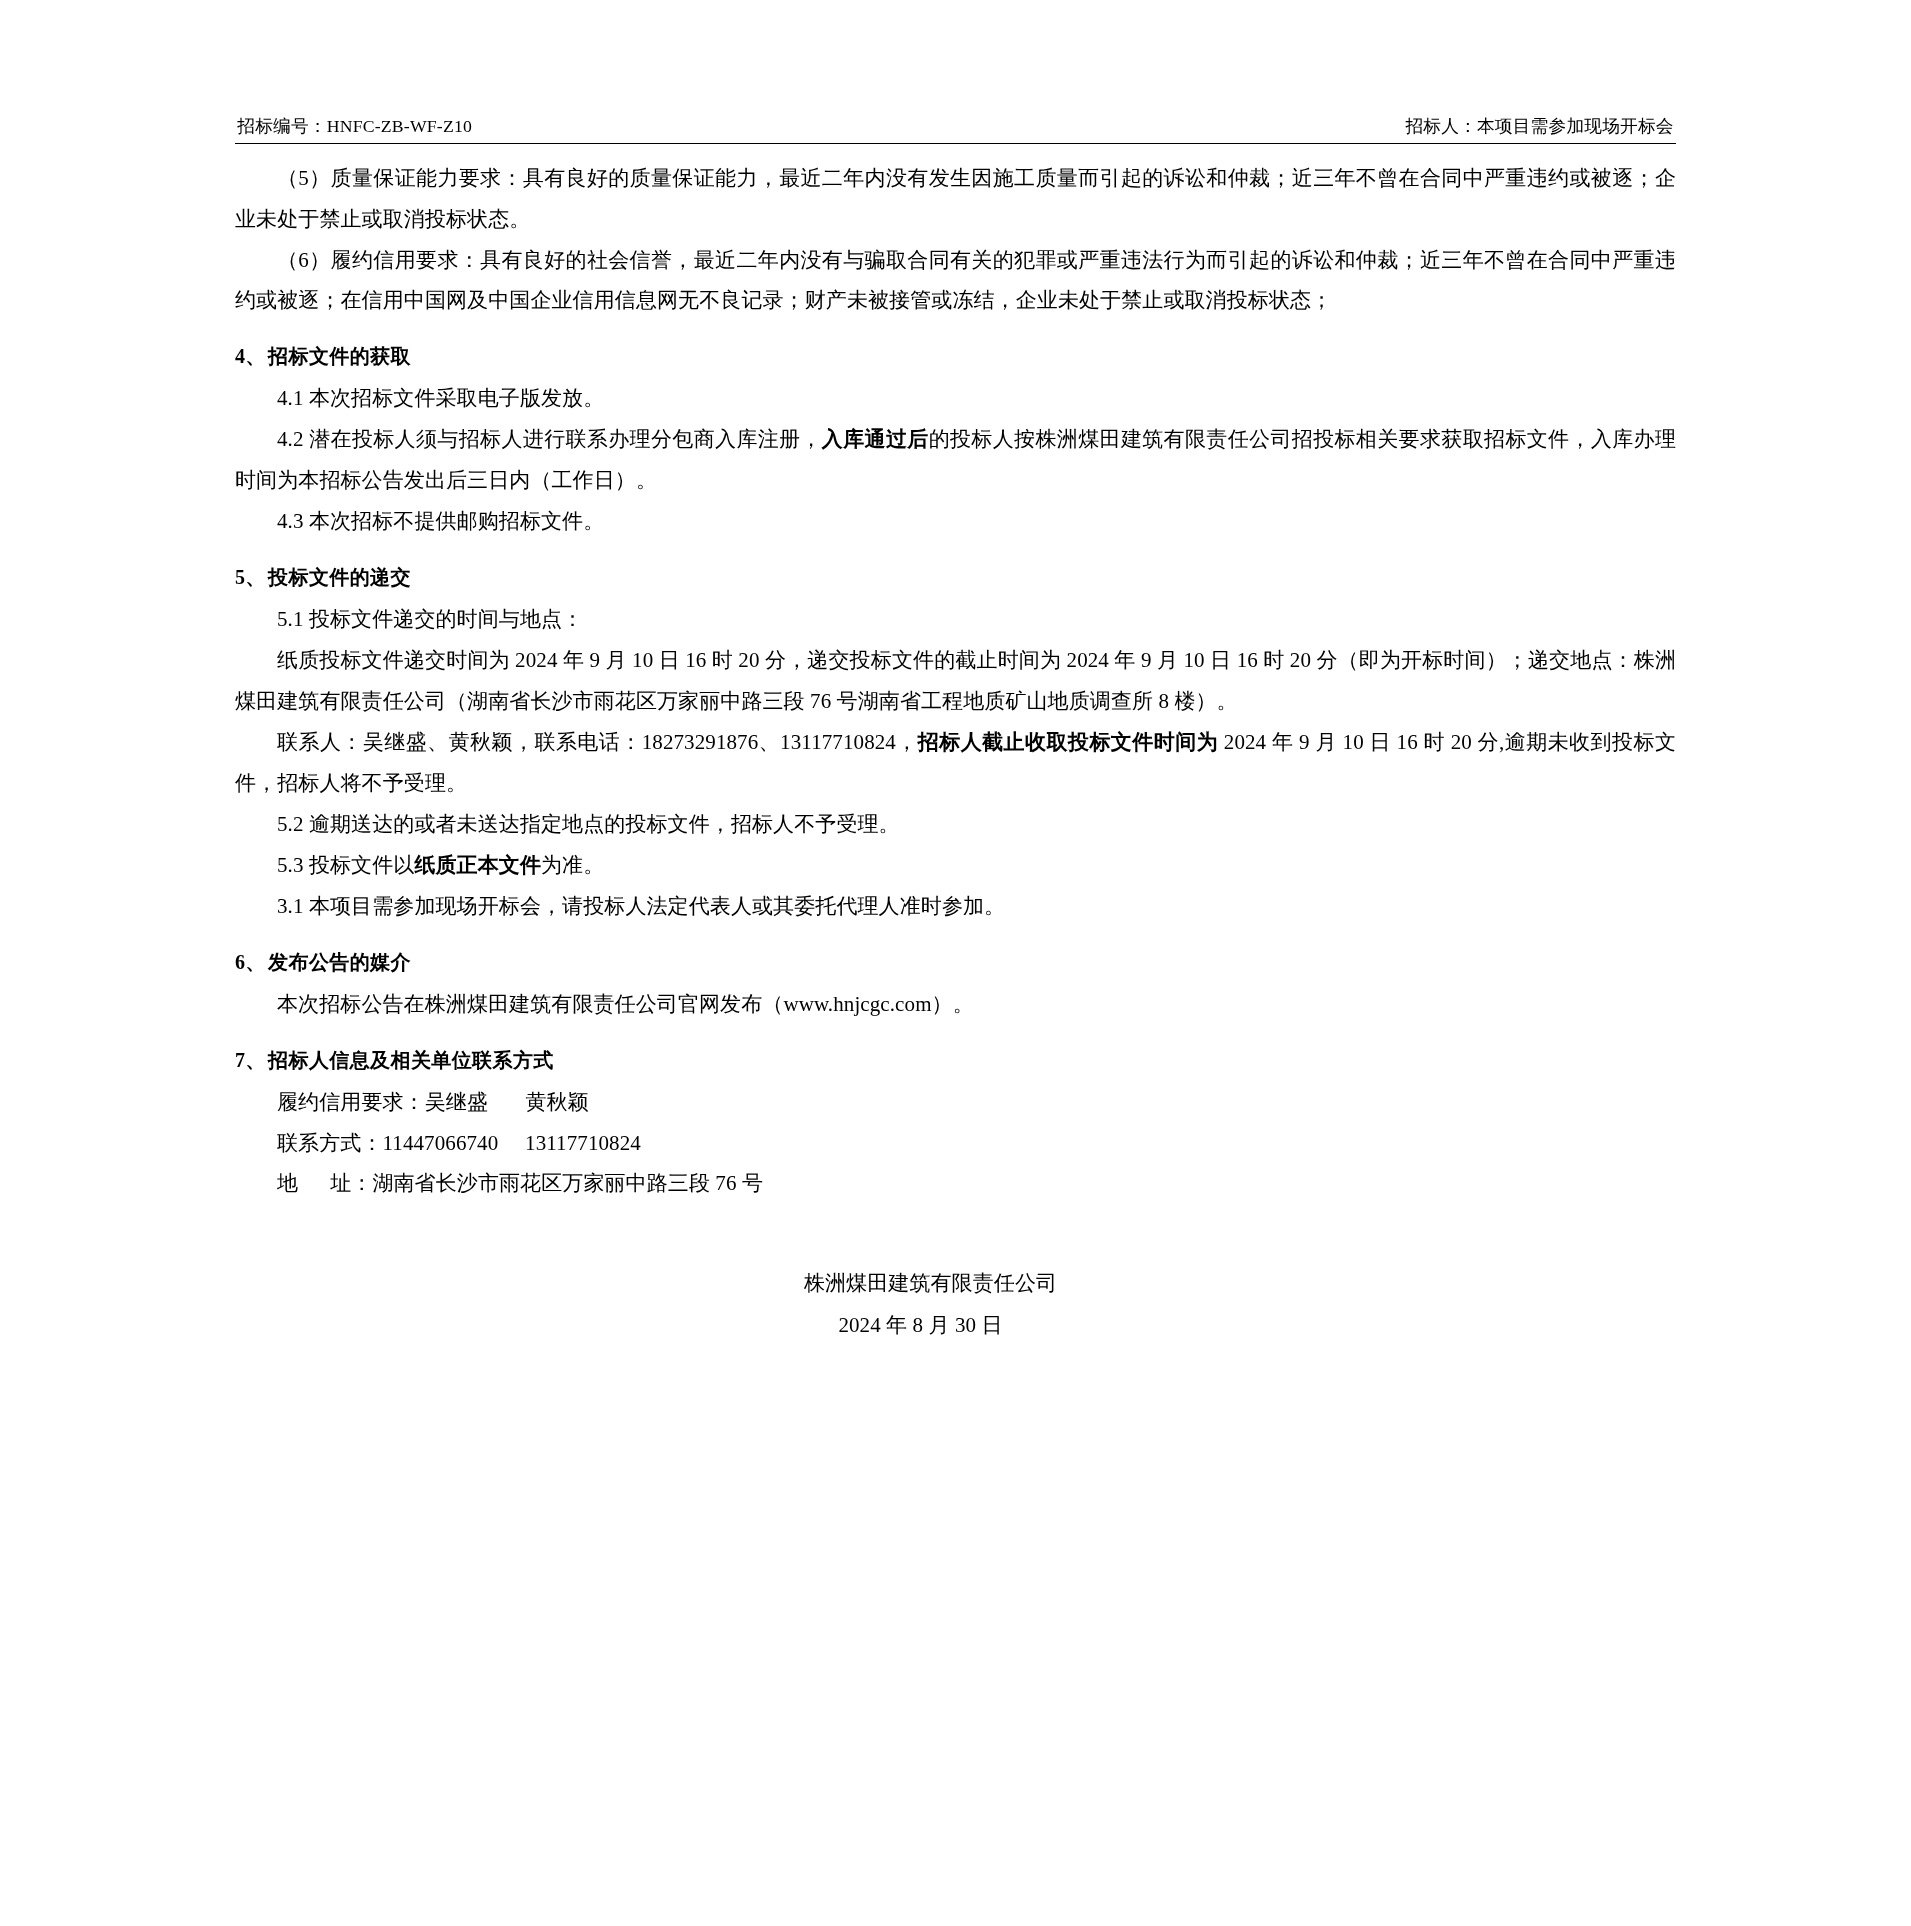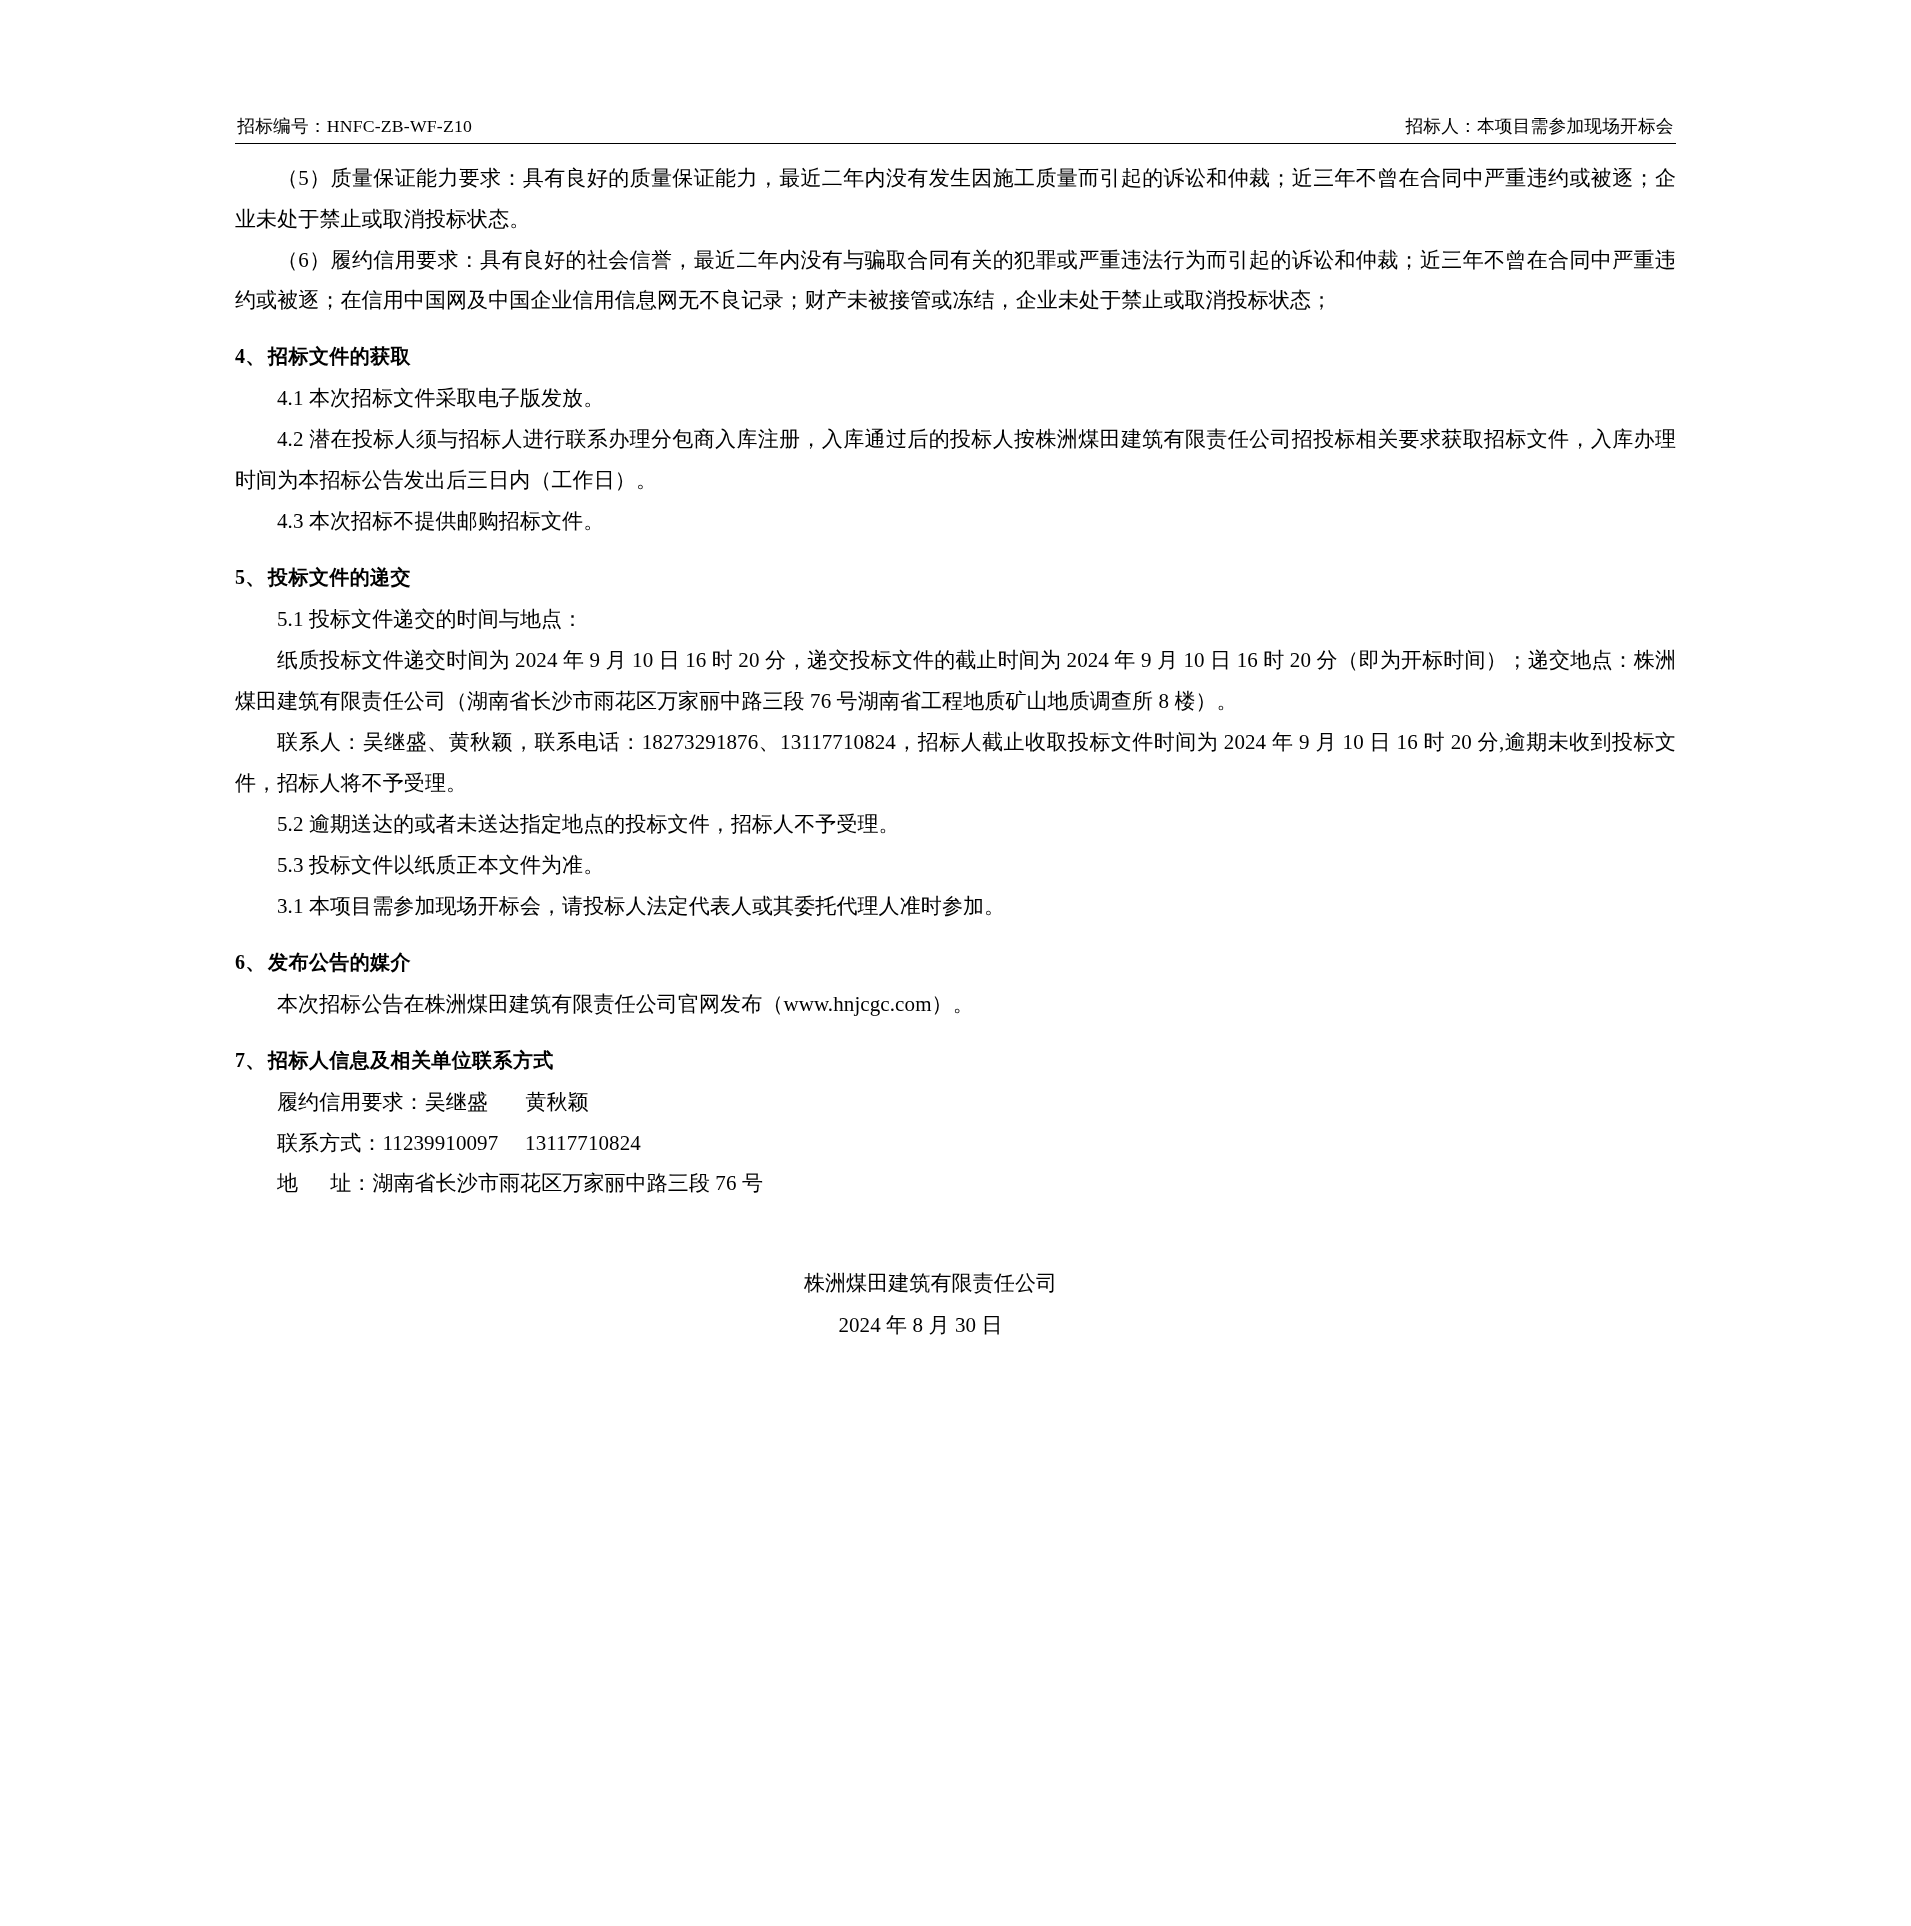--- a/index.html
+++ b/index.html
@@ -49,21 +49,21 @@
     font-size: 21px;
     line-height: 1.95;
     text-align: justify;
     text-justify: inter-ideograph;
     letter-spacing: 0.1px;
   }
   p.indent {
     text-indent: 42px;
   }
   .b {
-    font-weight: normal;
+    font-weight: bold;
     margin-top: 40px;
   }
   h2 {
     margin: 20px 0 7px 0;
     font-size: 20px;
     font-weight: bold;
     letter-spacing: 0.4px;
     line-height: 1.5;
     font-family: "Liberation Serif", "DejaVu Serif", serif;
   }
@@ -121,21 +121,21 @@
 
     <h2>
       <span class="num">6、</span><span>发布公告的媒介</span>
     </h2>
     <p class="indent">本次招标公告在株洲煤田建筑有限责任公司官网发布（www.hnjcgc.com）。</p>
 
     <h2>
       <span class="num">7、</span><span>招标人信息及相关单位联系方式</span>
     </h2>
     <p class="indent contactline">履约信用要求：吴继盛       黄秋颖</p>
-    <p class="indent contactline">联系方式：11239910097     13117710824</p>
+    <p class="indent contactline">联系方式：11447066740     13117710824</p>
     <p class="indent contactline">地      址：湖南省长沙市雨花区万家丽中路三段 76 号</p>
 
     <div class="sig">
       <p>株洲煤田建筑有限责任公司</p>
       <p class="date">2024 年 8 月 30 日</p>
     </div>
 
   </div>
 
 </div>

